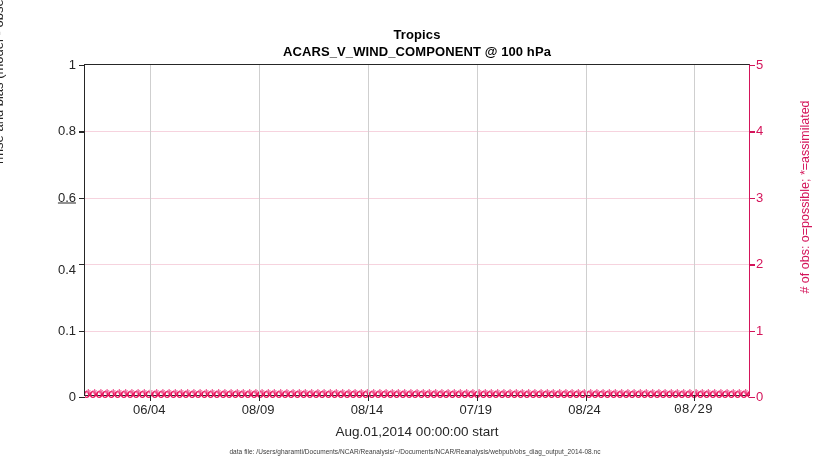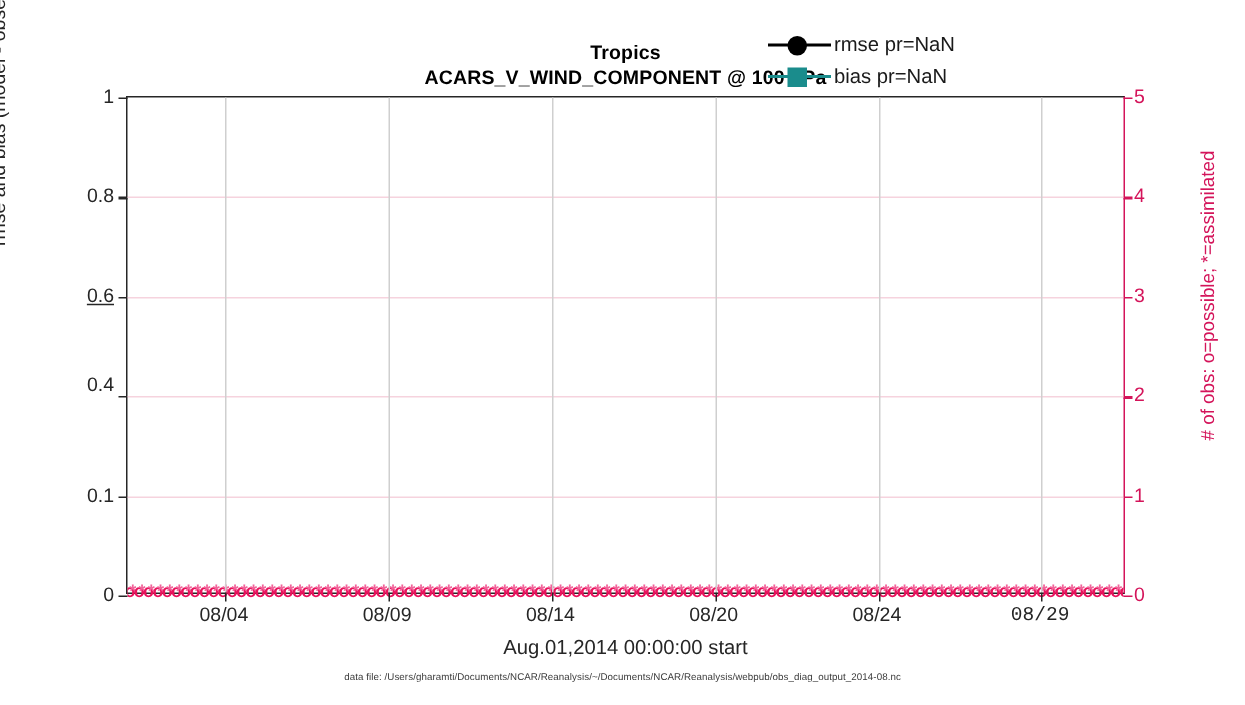--- a/index.html
+++ b/index.html
@@ -491,50 +491,34 @@
       <div class="gridline-v" style="left: 500.588px;"></div>
       <div class="tick-bottom" style="left: 500.588px;"></div>
       <div class="gridline-v" style="left: 609.412px;"></div>
       <div class="tick-bottom" style="left: 609.412px;"></div>
     </div>
 
   <div class="axis-title-left">rmse and bias (model - observation)</div>
   <div class="axis-title-right"># of obs: o=possible; *=assimilated</div>
   <div class="axis-title-bottom">Aug.01,2014 00:00:00 start</div>
 
-  <div class="legend" id="legend">
-      <div class="legend-row">
-        <div class="legend-sample">
-          <div class="legend-line" style="background: rgb(0, 0, 0);"></div>
-          <div class="legend-marker circle" style="background: rgb(0, 0, 0);"></div>
-        </div>
-        <div class="legend-text">rmse pr=NaN</div>
-      </div>
-      <div class="legend-row">
-        <div class="legend-sample">
-          <div class="legend-line" style="background: rgb(26, 140, 140);"></div>
-          <div class="legend-marker" style="background: rgb(26, 140, 140);"></div>
-        </div>
-        <div class="legend-text">bias pr=NaN</div>
-      </div>
-    </div>
 
   <div class="footer-note">data file: /Users/gharamti/Documents/NCAR/Reanalysis/~/Documents/NCAR/Reanalysis/webpub/obs_diag_output_2014-08.nc</div>
 
 <div class="ytick-l" style="top: 396px;">0</div>
     <div class="ytick-l" style="top: 329.6px;">0.1</div>
-    <div class="ytick-l" style="top: 256px;">0.4</div>
+    <div class="ytick-l" style="top: 269px;">0.4</div>
     <div class="ytick-l" style="top: 196.8px; text-decoration: underline;">0.6</div>
     <div class="ytick-l" style="top: 130.4px;">0.8</div>
     <div class="ytick-l" style="top: 64px;">1</div>
     <div class="ytick-r" style="top: 396px;">0</div>
     <div class="ytick-r" style="top: 329.6px;">1</div>
     <div class="ytick-r" style="top: 263.2px;">2</div>
     <div class="ytick-r" style="top: 196.8px;">3</div>
     <div class="ytick-r" style="top: 130.4px;">4</div>
     <div class="ytick-r" style="top: 64px;">5</div>
-    <div class="xtick-lbl" style="left: 149.294px;">08/04</div>
+    <div class="xtick-lbl" style="left: 149.294px;">06/04</div>
     <div class="xtick-lbl" style="left: 258.118px;">08/09</div>
     <div class="xtick-lbl" style="left: 366.941px;">08/14</div>
-    <div class="xtick-lbl" style="left: 475.765px;">08/20</div>
+    <div class="xtick-lbl" style="left: 475.765px;">07/19</div>
     <div class="xtick-lbl" style="left: 584.588px;">08/24</div>
     <div class="xtick-lbl" style="left: 693.412px; font-family: Liberation Mono, monospace;">08/29</div>
   </div>
 
 </body></html>

